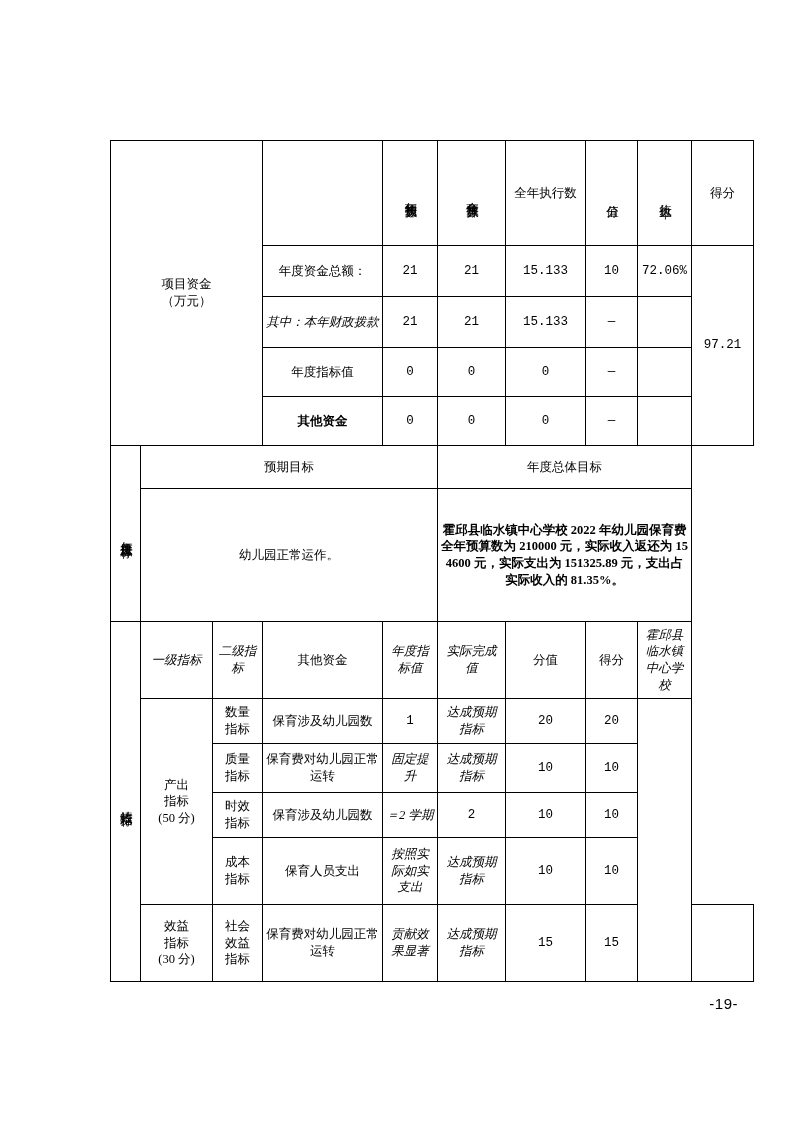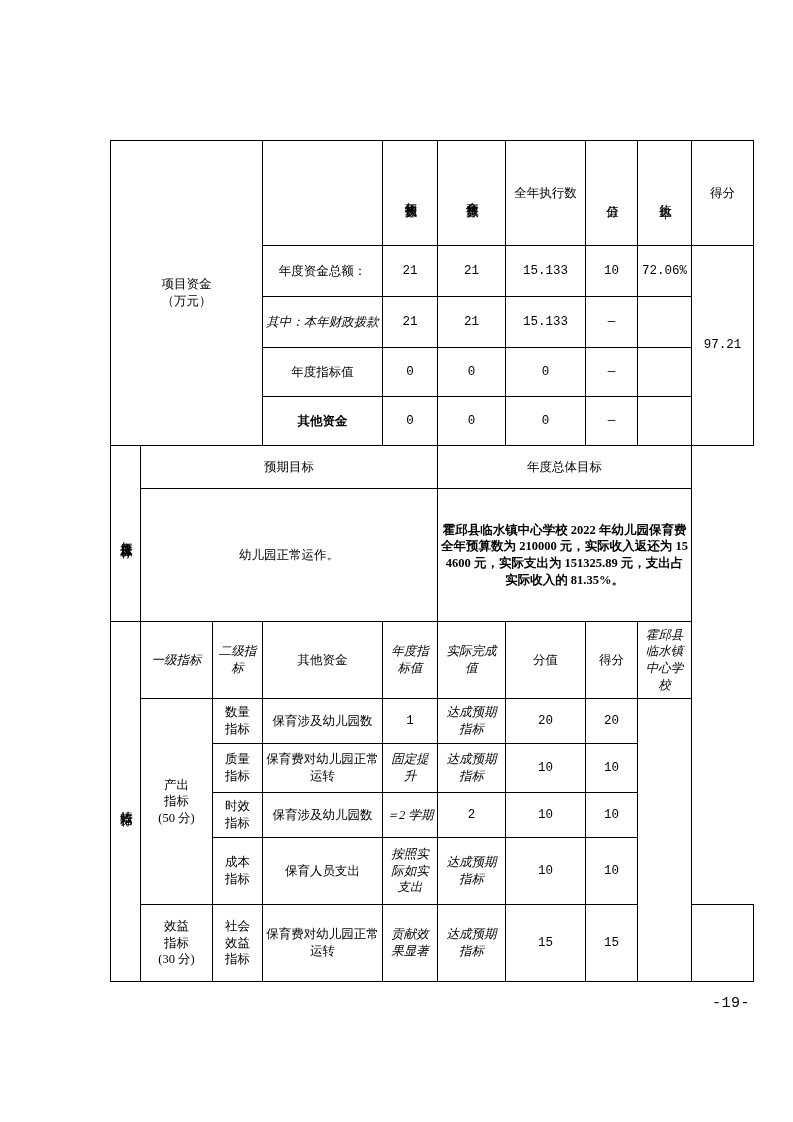--- a/index.html
+++ b/index.html
@@ -63,26 +63,26 @@
     padding: 3px 1px;
   }
   .num {
     font-family: Liberation Mono, monospace;
   }
   .big-label {
     line-height: 1.5;
   }
   .pagenum {
     position: absolute;
-    left: 15px;
+    left: 3px;
     top: 995px;
     width: 735px;
     text-align: right;
     font-size: 15px;
-    font-family: Liberation Mono, monospace;
+    font-family: Liberation Sans, sans-serif;
     letter-spacing: 0.5px;
   }
   .two-line { line-height: 1.35; font-style: italic; }
 </style>
 </head>
 <body>
 
 <div class="page">
 
   <table class="main">

